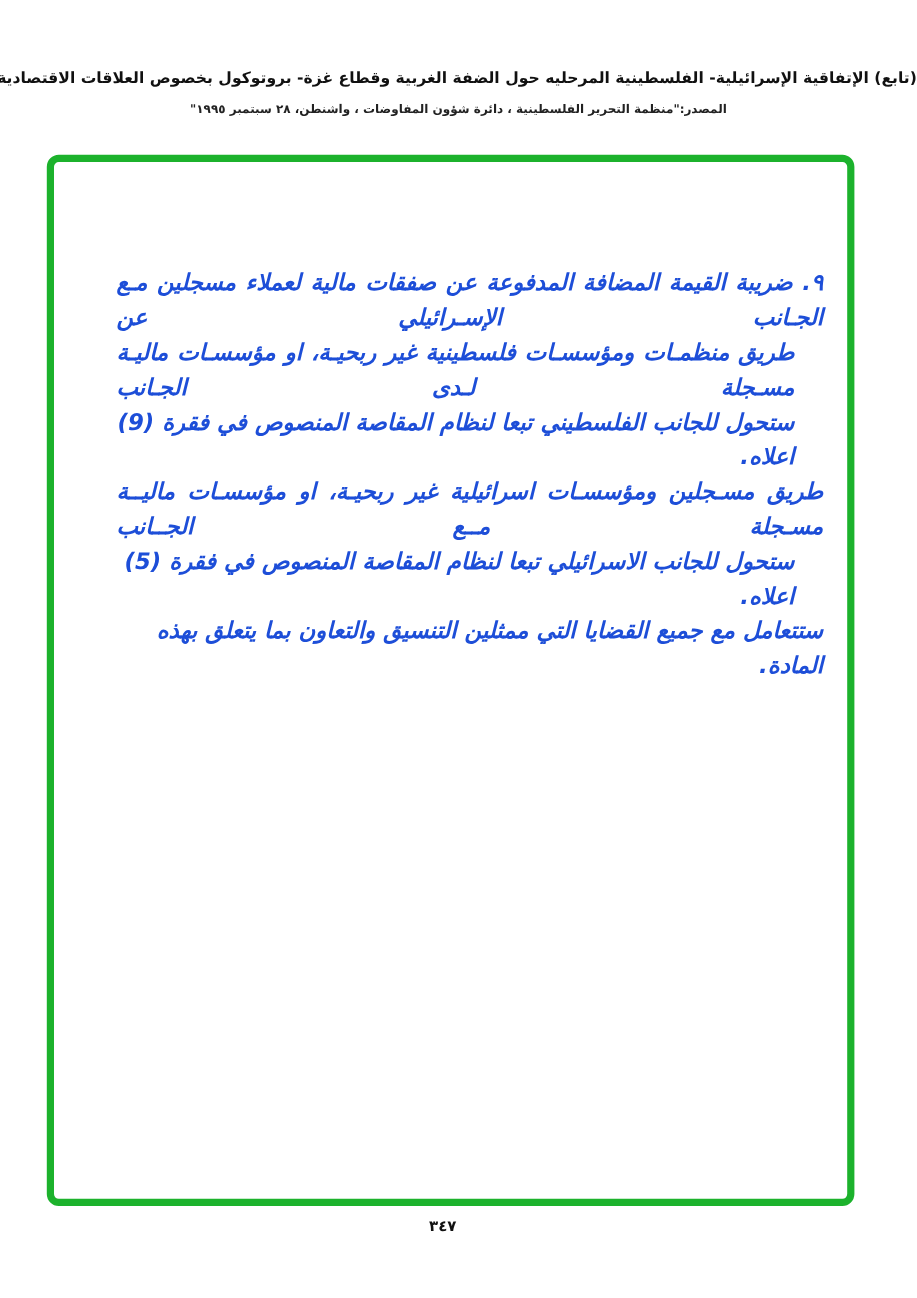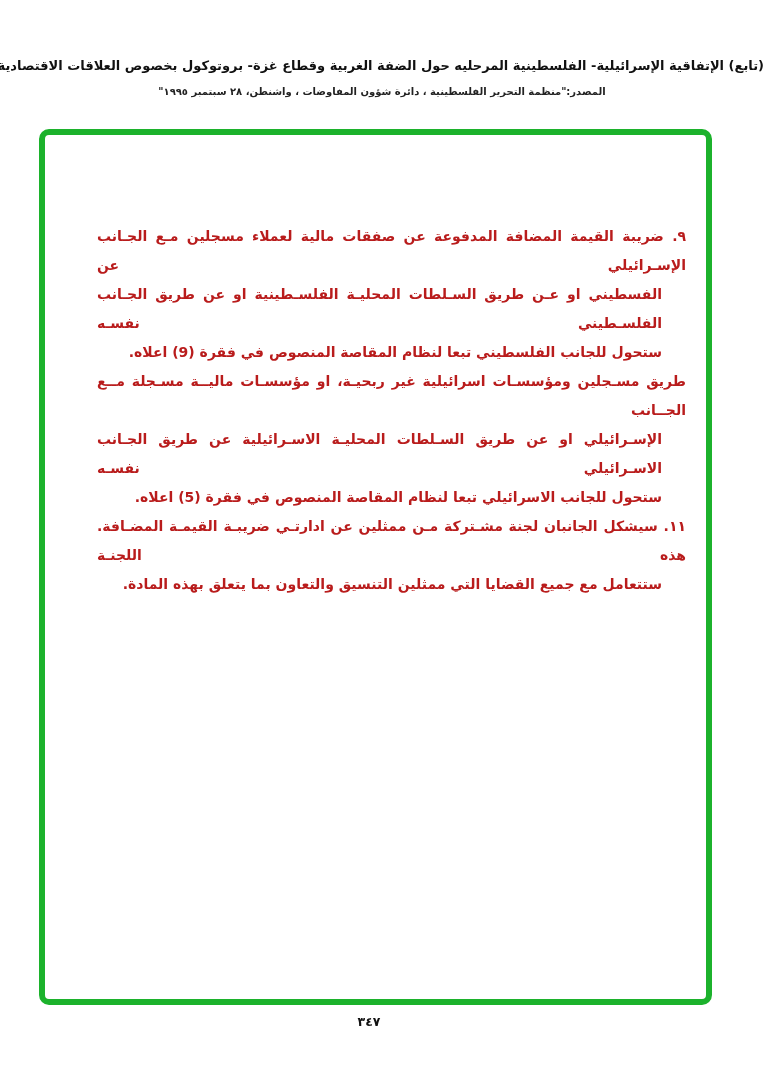--- a/index.html
+++ b/index.html
@@ -63,26 +63,27 @@
     position: absolute;
     top: 222px;
     left: 97px;
     width: 589px;
     direction: rtl;
   }
   .para {
     padding-right: 24px; 
   }
   .line {
-    font-size: 14px;
+    font-size: 19px;
     font-weight: bold;
     line-height: 29px;
     text-align: right;
     white-space: normal;
-    color: #b91c1c;
+    color: #1d4ed8;
+    font-style: italic;
   }
   .line.fill {
     text-align: justify;
     text-align-last: justify;
   }
   .para .line:first-child {
     margin-right: -24px; 
   }
 
   
@@ -107,32 +108,30 @@
     <div class="doc-title">(تابع) الإتفاقية الإسرائيلية- الفلسطينية المرحليه حول الضفة الغربية وقطاع غزة- بروتوكول بخصوص العلاقات الاقتصادية</div>
     <div class="doc-source">المصدر:"منظمة التحرير الفلسطينية ، دائرة شؤون المفاوضات ، واشنطن، ٢٨ سبتمبر ١٩٩٥"</div>
   </header>
 
   <div class="content-frame" style="border-color: rgb(28, 178, 44);"></div>
 
   <main class="body-text">
 
     <div class="para">
       <div class="line fill">٩. ضريبة القيمة المضافة المدفوعة عن صفقات مالية لعملاء مسجلين  مـع الجـانب الإسـرائيلي عن</div>
-      <div class="line fill">الفسطيني او عـن طريق السـلطات المحليـة الفلسـطينية او عن طريق الجـانب الفلسـطيني نفسـه</div>
+      <div class="line fill">طريق منظمـات ومؤسسـات فلسطينية غير ربحيـة، او مؤسسـات ماليـة مسـجلة لـدى الجـانب</div>
       <div class="line">ستحول للجانب الفلسطيني تبعا لنظام المقاصة المنصوص في فقرة (9) اعلاه.</div>
     </div>
 
     <div class="para">
       <div class="line fill">طريق مسـجلين ومؤسسـات اسرائيلية غير ربحيـة، او مؤسسـات ماليــة مسـجلة مــع الجــانب</div>
-      <div class="line fill">الإسـرائيلي او عن طريق السـلطات المحليـة الاسـرائيلية عن طريق الجـانب الاسـرائيلي نفسـه</div>
       <div class="line">ستحول للجانب الاسرائيلي تبعا لنظام المقاصة المنصوص في فقرة (5) اعلاه.</div>
     </div>
 
     <div class="para">
-      <div class="line fill">١١. سيشكل الجانبان  لجنة مشـتركة مـن ممثلين عن ادارتـي ضريبـة القيمـة المضـافة. هذه اللجنـة</div>
       <div class="line">ستتعامل مع جميع القضايا التي ممثلين التنسيق والتعاون بما يتعلق بهذه المادة.</div>
     </div>
 
   </main>
 
   <footer>
     <div class="page-number">٣٤٧</div>
   </footer>
 
 </div>

